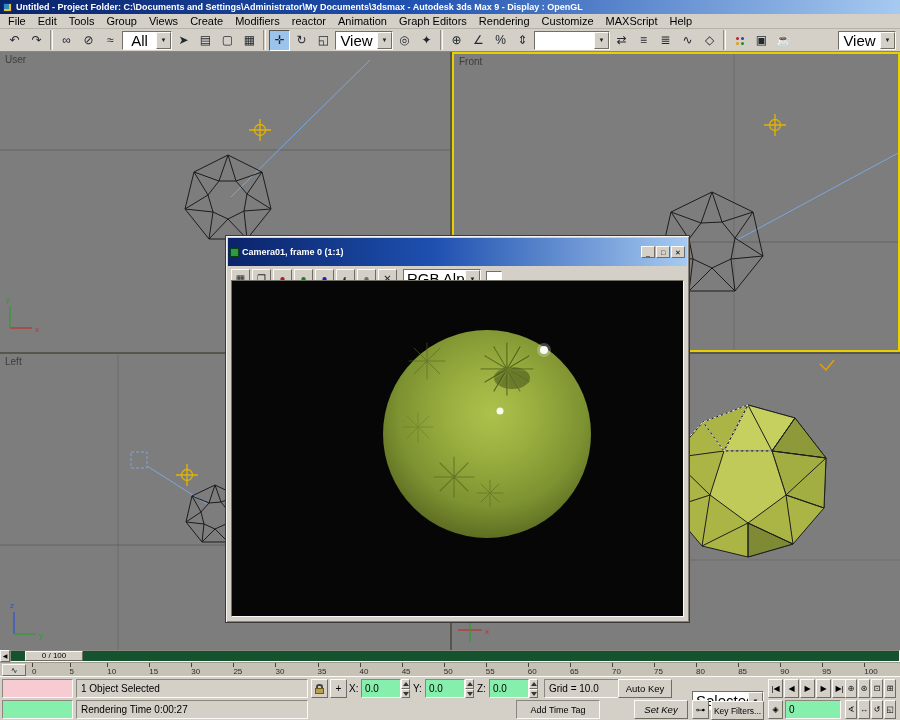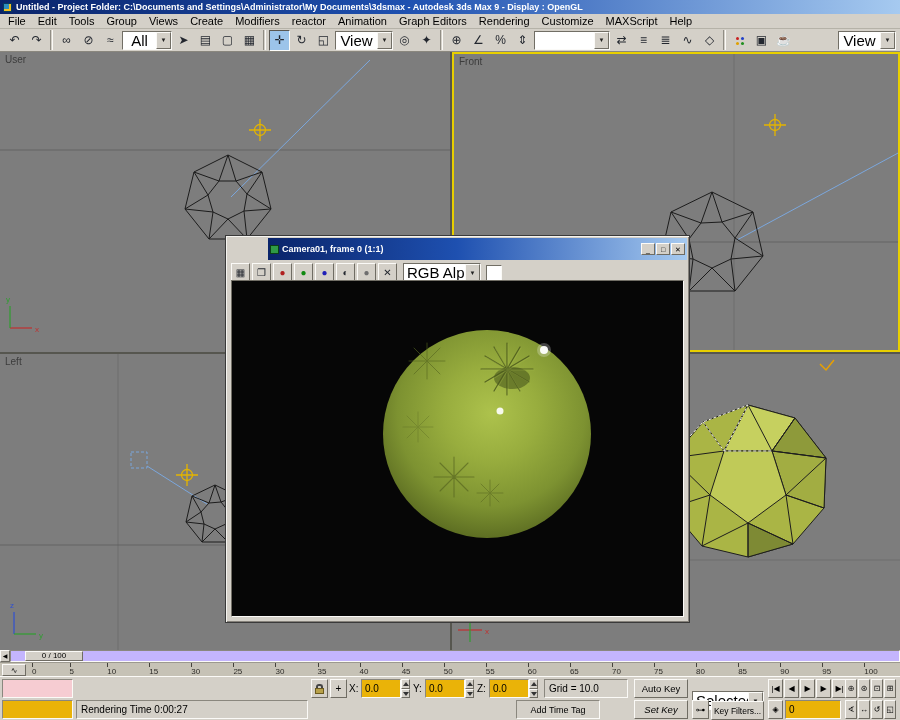--- a/index.html
+++ b/index.html
@@ -46,58 +46,58 @@
   #vp-front { left:452px; top:0; width:448px; height:300px; border:2px solid var(--accent-yellow,#e8cf00); }
   #vp-left  { left:0;   top:302px; width:450px; height:296px; }
   #vp-persp { left:452px; top:302px; width:448px; height:296px; }
   .vp svg { position:absolute; left:0; top:0; }
   .vp-label { position:absolute; left:5px; top:2px; font-size:10px; color:#3c3c3c; cursor:default; }
 
   
   #render-window { position:absolute; left:225px; top:235px; width:465px; height:388px; z-index:10;
     background:var(--toolbar-bg,#d4d0c8); border:1px solid #3a3a3a; padding:2px;
     box-shadow:inset 1px 1px 0 #f5f4f0, inset -1px -1px 0 #85817a; }
-  #rw-titlebar { height:22px; background:linear-gradient(90deg,var(--titlebar-start,#0a246a),#1e50b0 45%,var(--titlebar-end,#a6caf0));
-    display:flex; align-items:center; gap:3px; padding:0 2px; color:#fff; font-size:9px; font-weight:bold;margin-left:40px; }
+  #rw-titlebar { height:28px; background:linear-gradient(90deg,var(--titlebar-start,#0a246a),#1e50b0 45%,var(--titlebar-end,#a6caf0));
+    display:flex; align-items:center; gap:3px; padding:0 2px; color:#fff; font-size:9px; font-weight:bold; }
   .rw-ico { width:9px; height:9px; background:#2f9a46; border:1px solid #0b3f16; flex:0 0 auto; }
   #rw-titlebar .spacer { flex:1; }
   .winbtn { width:14px; height:12px; background:var(--toolbar-bg,#d4d0c8); border:1px solid;
     border-color:#fbfaf7 #6f6c63 #6f6c63 #fbfaf7; font-size:7px; line-height:9px; text-align:center; padding:0; color:#000; }
   #rw-toolbar { height:25px; display:flex; align-items:center; gap:2px; padding:0 3px; }
   .rwbtn { width:19px; height:19px; background:var(--toolbar-bg,#d4d0c8); border:1px solid;
     border-color:#fbfaf7 #6f6c63 #6f6c63 #fbfaf7; font-size:10px; line-height:16px; text-align:center; padding:0; color:#23272f; }
   .dot-red{color:#b02020;} .dot-green{color:#108a10;} .dot-blue{color:#2020b8;} .dot-gray{color:#6f6f6f;}
   #dd-channel { width:78px; margin-left:4px; }
   #rw-swatch { width:16px; height:16px; background:#fff; border:1px solid; border-color:#716e65 #fbfaf7 #fbfaf7 #716e65; margin-left:3px; }
   #rw-image { position:absolute; left:5px; right:5px; top:44px; bottom:5px; background:var(--render-bg,#060606);
     border:1px solid; border-color:#716e65 #fbfaf7 #fbfaf7 #716e65; overflow:hidden; }
   #rw-image svg { position:absolute; left:0; top:0; }
 
   
   #time-slider-row { position:absolute; left:0; top:650px; width:900px; height:12px; background:#bdb9ae;
     display:flex; align-items:center; }
   .slider-arrow { width:10px; height:12px; background:var(--toolbar-bg,#d4d0c8); border:1px solid;
     border-color:#fbfaf7 #6f6c63 #6f6c63 #fbfaf7; font-size:6px; line-height:10px; text-align:center; padding:0; }
-  #slider-track { position:relative; flex:1; height:12px; background:#c4b5fd; border:1px solid;
+  #slider-track { position:relative; flex:1; height:12px; background:#14532d; border:1px solid;
     border-color:#8a877e #fbfaf7 #fbfaf7 #8a877e; }
   #slider-handle { position:absolute; left:14px; top:0; width:58px; height:10px; background:var(--toolbar-bg,#d4d0c8);
     border:1px solid; border-color:#fbfaf7 #6f6c63 #6f6c63 #fbfaf7; font-size:8px; line-height:8px; text-align:center; padding:0; }
   #ruler-row { position:absolute; left:0; top:662px; width:900px; height:14px; background:#c6c2b6; border-top:1px solid #9c998f; }
   #mini-curve-btn { position:absolute; left:2px; top:1px; width:24px; height:12px; background:var(--toolbar-bg,#d4d0c8);
     border:1px solid; border-color:#fbfaf7 #6f6c63 #6f6c63 #fbfaf7; font-size:8px; line-height:9px; text-align:center; padding:0; }
   #ruler { position:absolute; left:32px; right:22px; top:0; height:14px; display:flex; justify-content:space-between; }
   .tick { display:flex; flex-direction:column; align-items:flex-start; }
   .tick i { width:1px; height:4px; background:#44423c; }
   .tick b { font-size:8px; font-weight:normal; color:#2e2c28; line-height:9px; }
 
   
   #statusbar { position:absolute; left:0; top:676px; width:900px; height:44px; border-top:1px solid #fbfaf7; }
   .sb { position:absolute; height:19px; font-size:10px; display:flex; align-items:center; }
   .fld-sunk { background:var(--toolbar-bg,#d4d0c8); border:1px solid; border-color:#8a877e #fbfaf7 #fbfaf7 #8a877e; padding:0 4px; }
-  .fld-white { background:#eab308; border:1px solid; border-color:#8a877e #fbfaf7 #fbfaf7 #8a877e; padding:0 3px; }
+  .fld-white { background:#86efac; border:1px solid; border-color:#8a877e #fbfaf7 #fbfaf7 #8a877e; padding:0 3px; }
   .btn { background:var(--toolbar-bg,#d4d0c8); border:1px solid; border-color:#fbfaf7 #6f6c63 #6f6c63 #fbfaf7;
     justify-content:center; font-size:9.5px; padding:0; color:#000; cursor:default; }
   #listener-pink { left:2px; top:2px; width:71px; background:#f6ccd2; border:1px solid; border-color:#8a877e #fbfaf7 #fbfaf7 #8a877e; }
   #listener-white { left:2px; top:23px; width:71px; }
   #sel-field { left:76px; top:2px; width:232px; }
   #prompt-field { left:76px; top:23px; width:232px; }
   #lock-btn { left:311px; top:2px; width:17px; }
   #abs-btn { left:330px; top:2px; width:17px; font-size:10px; }
   .lock-wrap { display:flex; flex-direction:column; align-items:center; }
   .lock-sh { width:7px; height:4px; border:2px solid #444; border-bottom:none; border-radius:3px 3px 0 0; }
@@ -105,21 +105,21 @@
   .coord-label { font-size:10px; color:#000; }
   #x-label{left:349px;top:2px;} #y-label{left:413px;top:2px;} #z-label{left:477px;top:2px;}
   #x-field{left:361px;top:2px;width:40px;} #y-field{left:425px;top:2px;width:40px;} #z-field{left:489px;top:2px;width:40px;}
   .spin { position:absolute; top:2px; width:9px; height:19px; display:flex; flex-direction:column; }
   #x-spin{left:401px;} #y-spin{left:465px;} #z-spin{left:529px;}
   .spin i { flex:1; background:var(--toolbar-bg,#d4d0c8); border:1px solid; border-color:#fbfaf7 #6f6c63 #6f6c63 #fbfaf7; position:relative; }
   .spin i.up::after { content:""; position:absolute; left:1px; top:2px; border-left:3px solid transparent; border-right:3px solid transparent; border-bottom:4px solid #333; }
   .spin i.dn::after { content:""; position:absolute; left:1px; top:2px; border-left:3px solid transparent; border-right:3px solid transparent; border-top:4px solid #333; }
   #grid-field { left:544px; top:2px; width:84px; }
   #timetag-field { left:516px; top:23px; width:84px; font-size:9px; justify-content:center; }
-  #autokey-btn { left:634px; top:2px; width:54px; }
+  #autokey-btn { left:618px; top:2px; width:54px; }
   #setkey-btn { left:634px; top:23px; width:54px;font-style:italic; }
   #selset-dd { position:absolute; left:692px; top:14px; width:72px; }
   #keyicon-btn { left:692px; top:23px; width:17px; }
   #keyfilters-btn { left:711px; top:24px; width:53px; font-size:8.5px; }
   #playback { left:768px; top:2px; gap:1px; }
   #playback .btn, #navr1 .btn, #navr2 .btn { width:15px; height:19px; font-size:8px; display:flex; align-items:center; }
   #keytoggle-btn { left:768px; top:23px; width:15px; font-size:8px; }
   #frame-field { left:785px; top:23px; width:56px; }
   #navr1 { left:845px; top:2px; gap:1px; }
   #navr2 { left:845px; top:23px; gap:1px; }
@@ -477,20 +477,21 @@
           <i></i>
           <b>100</b>
         </span>
       </div>
   </div>
 
   <div id="statusbar">
     <div class="sb fld-white" id="listener-pink"></div>
     <div class="sb fld-white" id="listener-white"></div>
 
+    <div class="sb fld-sunk" id="sel-field">1 Object Selected</div>
     <div class="sb fld-sunk" id="prompt-field">Rendering Time 0:00:27</div>
 
     <button class="sb btn" id="lock-btn">
       <span class="lock-wrap">
           <span class="lock-sh"></span>
           <span class="lock-bd"></span>
         </span>
     </button>
     <button class="sb btn" id="abs-btn">+</button>
 

